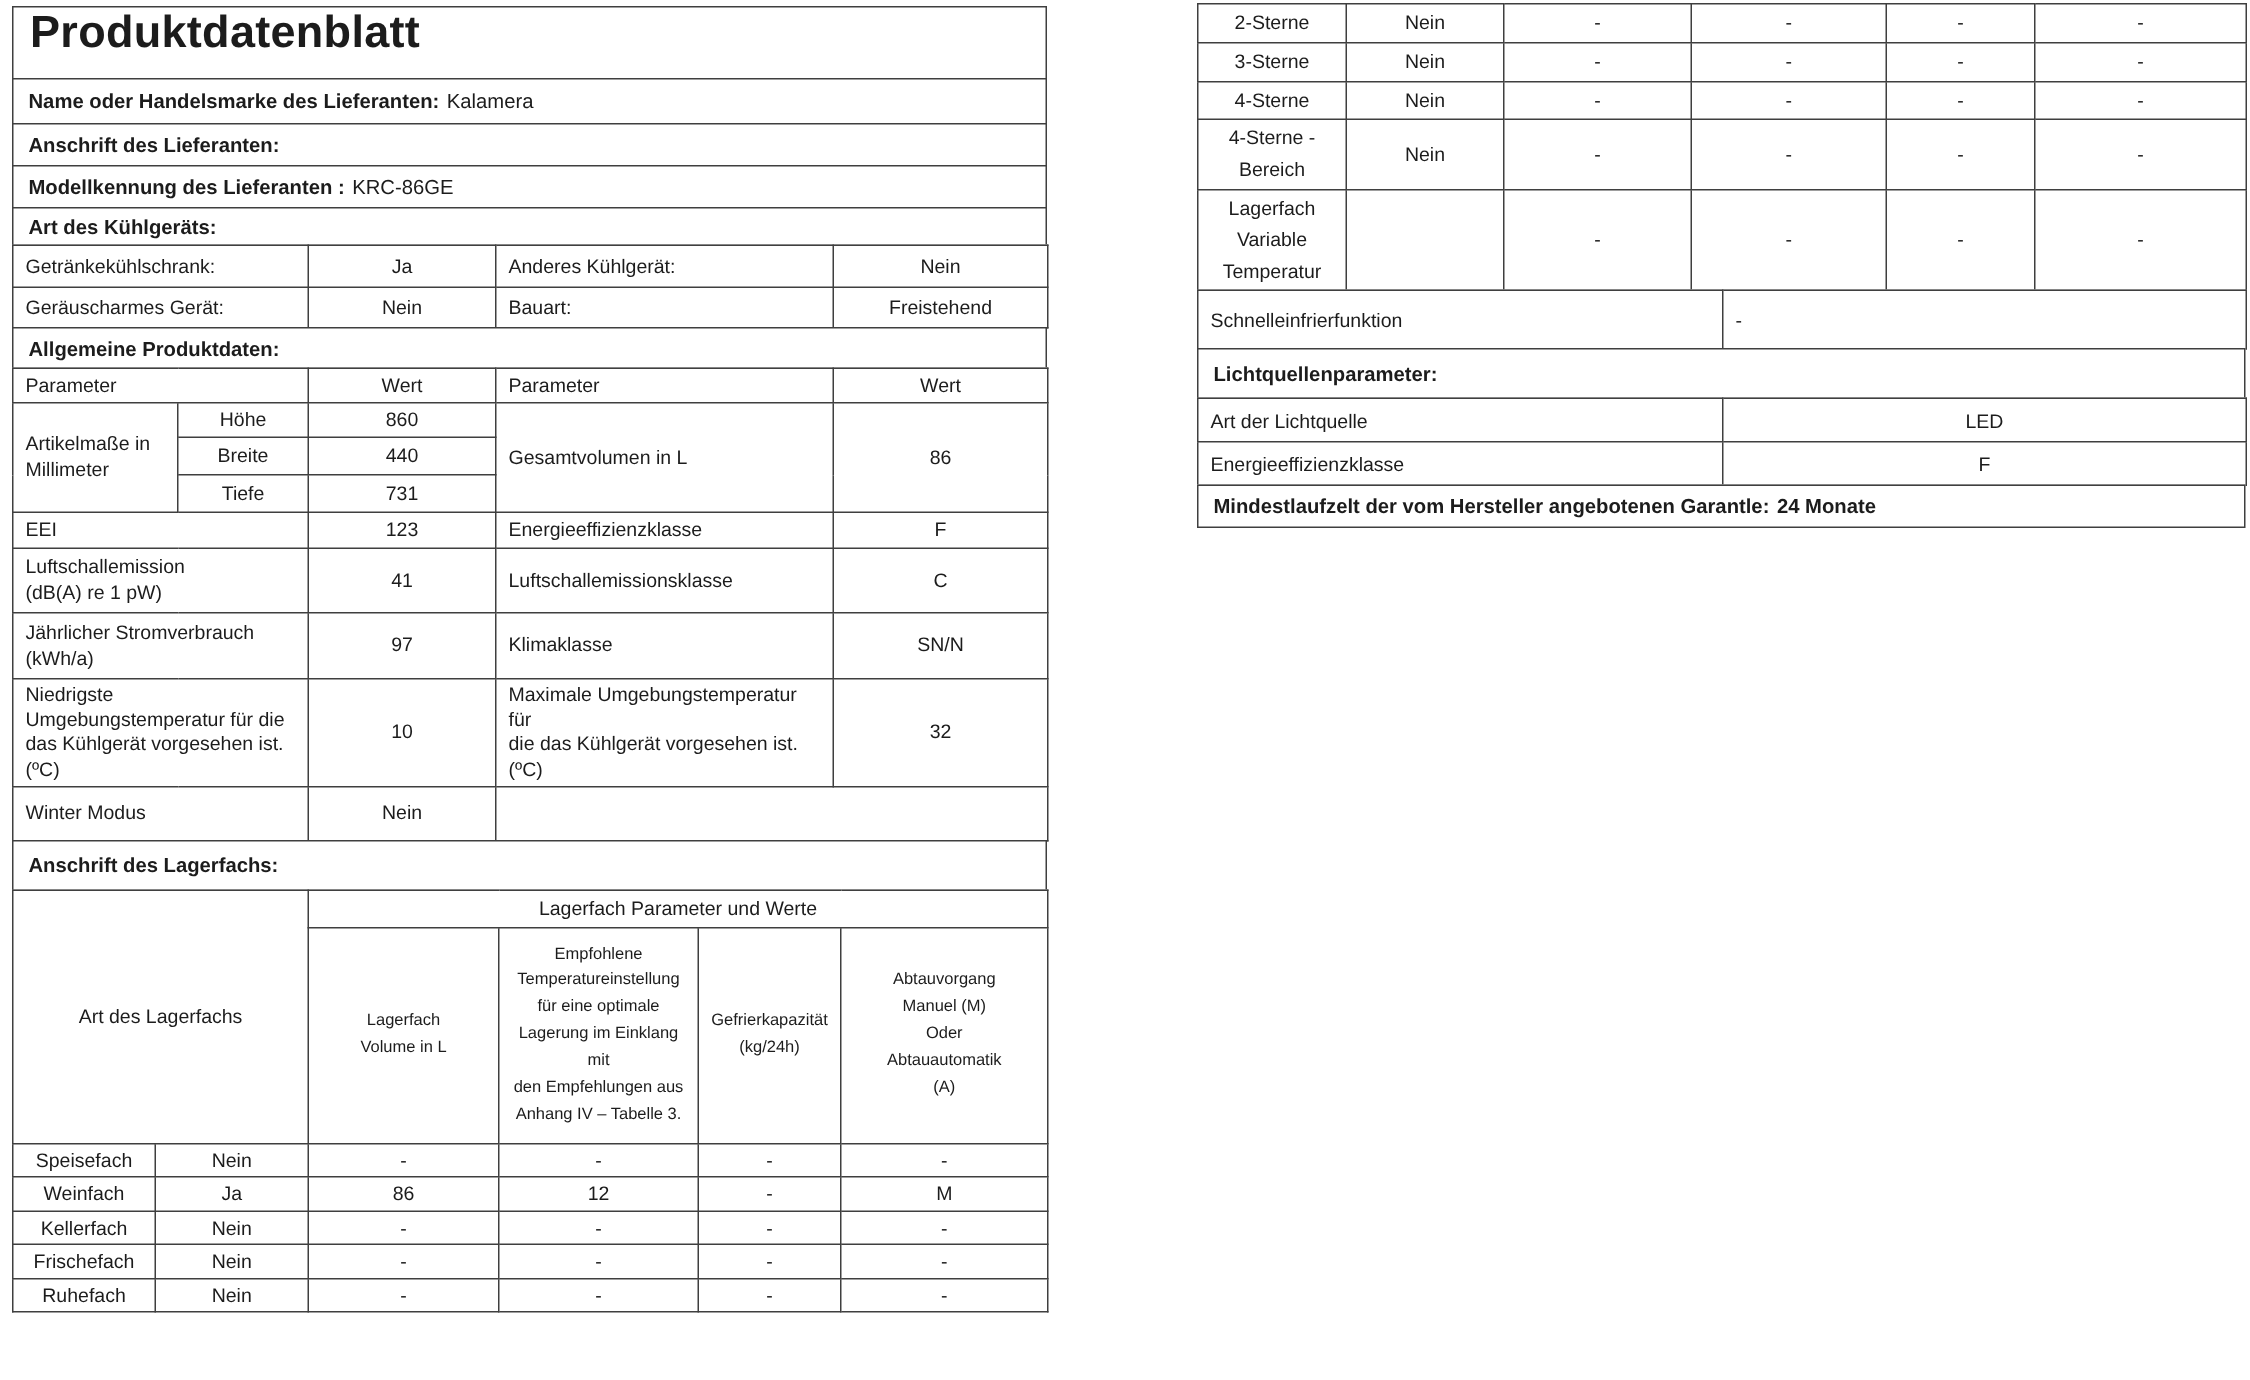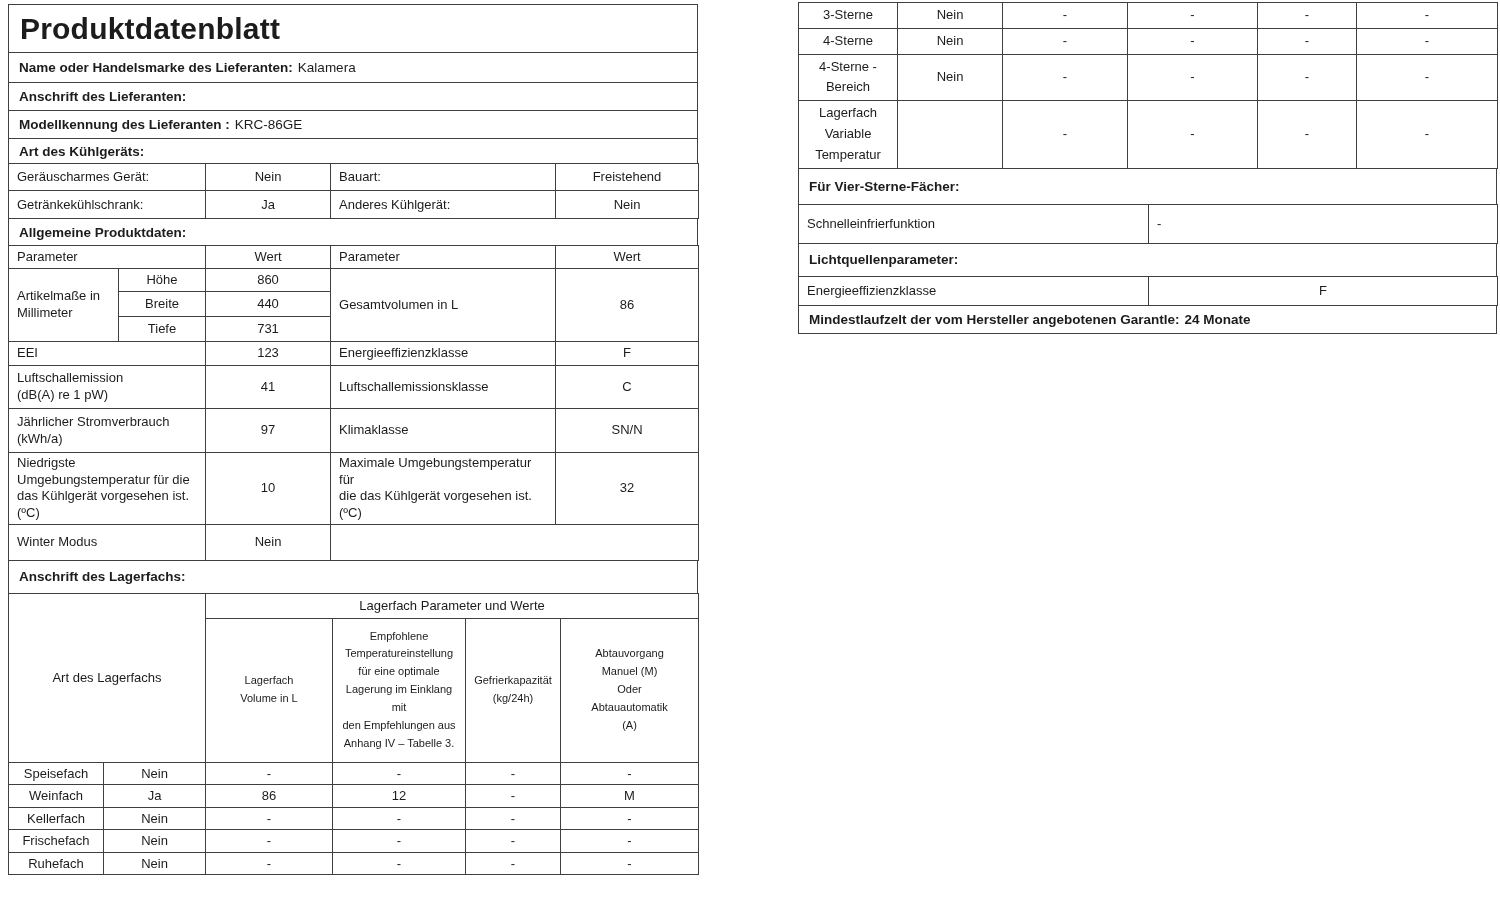--- a/index.html
+++ b/index.html
@@ -8,21 +8,21 @@
   body {
     position: relative;
     background: #ffffff;
     color: #1c1c1c;
     font-family: "Liberation Sans", sans-serif;
   }
   .panel { position: absolute; }
   .box { border: 1px solid #3f3f3f; background: #fff; }
   .stack { margin-top: -1px; }
 
-  .title-box { height: 49px; display: flex; align-items: center; padding-left: 11px; }
+  .title-box { height: 49px; display: flex; padding-left: 11px; }
   .title { font-size: 30px; font-weight: 700; letter-spacing: 0.2px; }
 
   .line-row { display: flex; align-items: center; padding-left: 10px; font-size: 13.5px; }
   .line-row .lbl { font-weight: 700; white-space: pre; }
   .line-row .val { margin-left: 5px; white-space: pre; }
 
   .hd { display: flex; align-items: center; padding-left: 10px; font-size: 13.5px; font-weight: 700; }
 
   table { border-collapse: collapse; table-layout: fixed; width: 100%; background: #fff; }
   td {
@@ -66,31 +66,31 @@
   <div class="box stack hd" style="height:26px">Art des Kühlgeräts:</div>
 
   <table class="stack">
     <colgroup>
         <col style="width:197px">
         <col style="width:125px">
         <col style="width:225px">
         <col style="width:143px">
       </colgroup>
     <tbody>
-        <tr style="height:27px">
-      <td class="l">Geräuscharmes Gerät:</td>
-      <td class="c">Nein</td>
-      <td class="l">Bauart:</td>
-      <td class="c">Freistehend</td>
-    </tr>
-    <tr style="height:28px">
+        <tr style="height:28px">
       <td class="l">Getränkekühlschrank:</td>
       <td class="c">Ja</td>
       <td class="l">Anderes Kühlgerät:</td>
       <td class="c">Nein</td>
+    </tr>
+    <tr style="height:27px">
+      <td class="l">Geräuscharmes Gerät:</td>
+      <td class="c">Nein</td>
+      <td class="l">Bauart:</td>
+      <td class="c">Freistehend</td>
     </tr>
   </tbody>
     </table>
 
   <div class="box stack hd" style="height:28px">Allgemeine Produktdaten:</div>
 
   <table class="stack gen">
     <colgroup>
         <col style="width:110px">
         <col style="width:87px">
@@ -243,20 +243,28 @@
   <table class="star">
     <colgroup>
         <col style="width:99px">
         <col style="width:105px">
         <col style="width:125px">
         <col style="width:130px">
         <col style="width:99px">
         <col style="width:141px">
       </colgroup>
     <tbody>
+        <tr style="height:21px">
+      <td class="c">2-Sterne</td>
+      <td class="c">Nein</td>
+      <td class="c">-</td>
+      <td class="c">-</td>
+      <td class="c">-</td>
+      <td class="c">-</td>
+    </tr>
     <tr style="height:22px">
       <td class="c">3-Sterne</td>
       <td class="c">Nein</td>
       <td class="c">-</td>
       <td class="c">-</td>
       <td class="c">-</td>
       <td class="c">-</td>
     </tr>
     <tr style="height:21px">
       <td class="c">4-Sterne</td>
@@ -281,21 +289,20 @@
 Temperatur</td>
       <td class="c"></td>
       <td class="c">-</td>
       <td class="c">-</td>
       <td class="c">-</td>
       <td class="c">-</td>
     </tr>
   </tbody>
     </table>
 
-  <div class="box stack hd" style="height:37px">Für Vier-Sterne-Fächer:</div>
 
   <table class="stack">
     <colgroup>
         <col style="width:350px">
         <col style="width:349px">
       </colgroup>
     <tbody>
         <tr style="height:39px">
       <td class="l">Schnelleinfrierfunktion</td>
       <td class="l">-</td>
@@ -304,20 +311,24 @@
     </table>
 
   <div class="box stack hd" style="height:34px">Lichtquellenparameter:</div>
 
   <table class="stack">
     <colgroup>
         <col style="width:350px">
         <col style="width:349px">
       </colgroup>
     <tbody>
+        <tr style="height:29px">
+      <td class="l">Art der Lichtquelle</td>
+      <td class="c">LED</td>
+    </tr>
     <tr style="height:29px">
       <td class="l">Energieeffizienzklasse</td>
       <td class="c">F</td>
     </tr>
   </tbody>
     </table>
 
   <div class="box stack line-row" style="height:29px">
     <span class="lbl">Mindestlaufzelt der vom Hersteller angebotenen Garantle:</span>
     <span class="val" style="font-weight:700">24 Monate</span>

